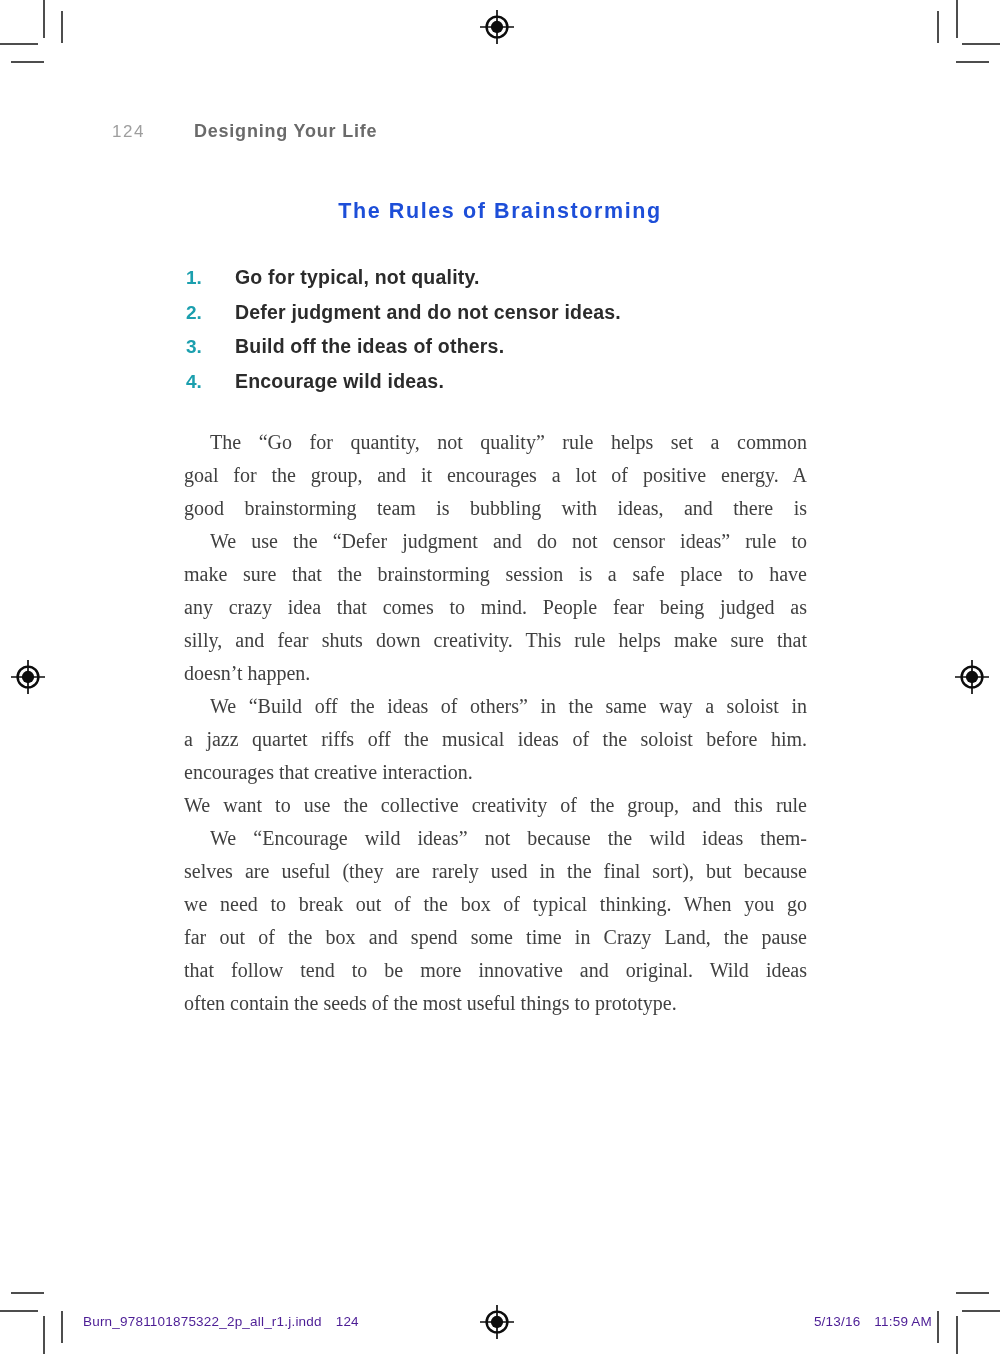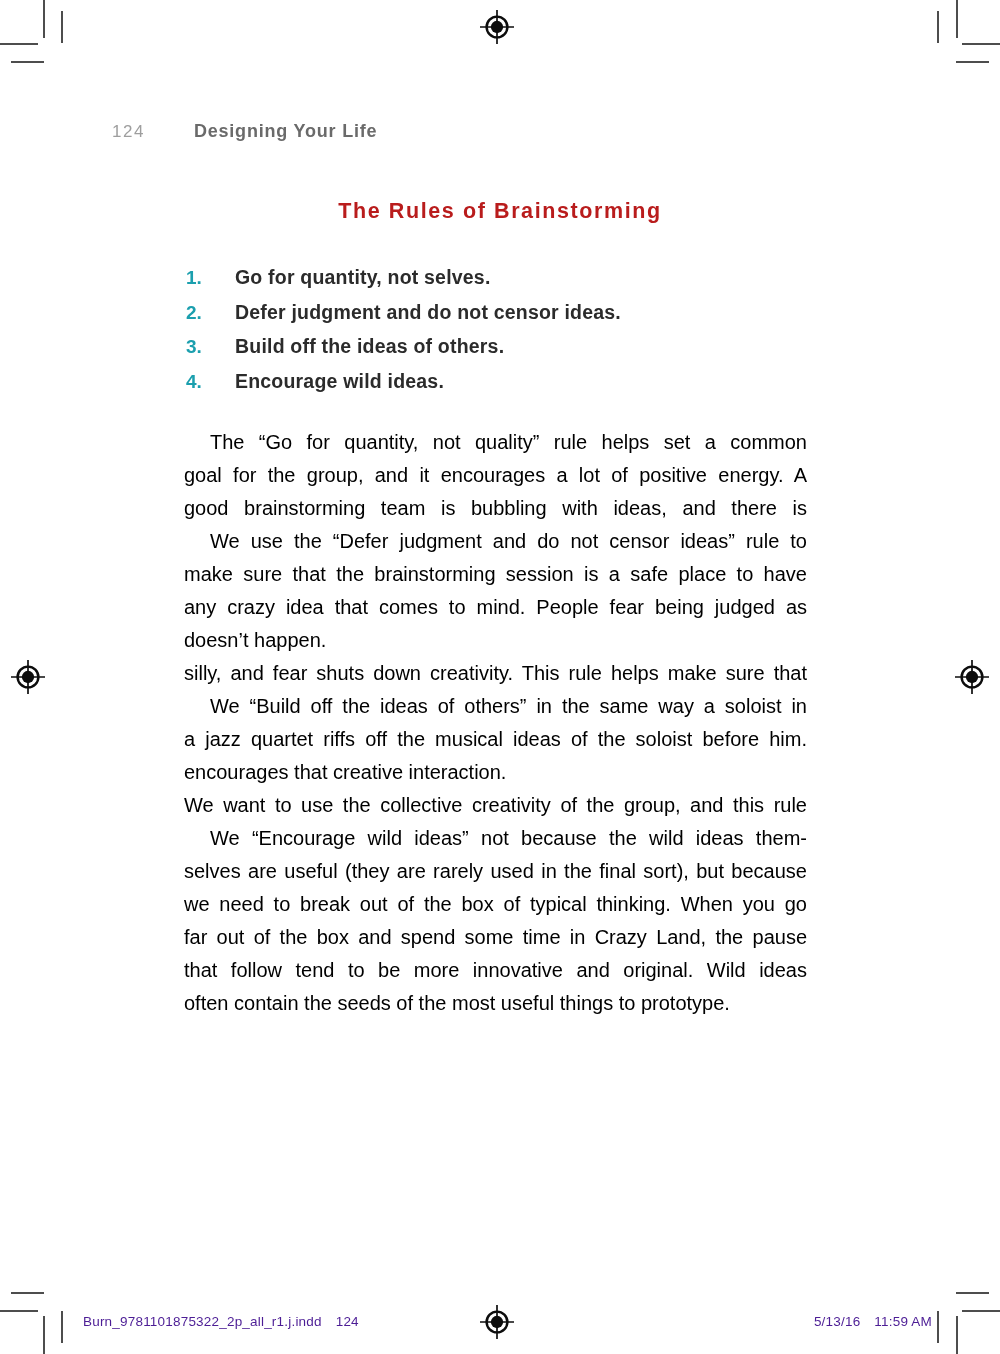--- a/index.html
+++ b/index.html
@@ -53,21 +53,21 @@
   .runhead {
     color: #6a6a6a; font-size: 18px; font-weight: 700;
     letter-spacing: 0.8px; margin-left: 49px;
   }
 
   
   .title {
     position: absolute; left: 0; top: 199px; width: 1000px;
     text-align: center;
     font-family: "Liberation Sans", sans-serif;
-    font-size: 21.5px; font-weight: 700; color: #b91c1c;
+    font-size: 21.5px; font-weight: 700; color: #1d4ed8;
     letter-spacing: 1.6px;
   }
 
   
   .rules {
     position: absolute; left: 186px; top: 261px;
     list-style: none;
   }
   .rule {
     font-family: "Liberation Sans", sans-serif;
@@ -78,22 +78,22 @@
     color: #1b9fae; font-size: 19px; font-weight: 700;
   }
   .rule .rule-text {
     color: #2b2b2b; font-size: 19.5px; font-weight: 700;
     letter-spacing: 0.2px;
   }
 
   
   .bodytext {
     position: absolute; left: 184px; top: 426px; width: 623px;
-    font-family: Liberation Sans, sans-serif;
-    font-size: 20px; color: #000000;
+    font-family: Liberation Serif, serif;
+    font-size: 20px; color: #404040;
   }
   .bodytext p { margin: 0; }
   .line {
     display: block; line-height: 33px;
     text-align: justify; text-align-last: justify;
   }
   .line.last { text-align: left; text-align-last: left; }
   .line.first { text-indent: 26px; }
 
   
@@ -155,21 +155,21 @@
   </svg>
 
   <div class="running-header">
     <span class="pagenum">124</span><span class="runhead">Designing Your Life</span>
   </div>
 
   <div class="title">The Rules of Brainstorming</div>
 
   <ol class="rules">
     <li class="rule">
-      <span class="num">1.</span><span class="rule-text">Go for quantity, not selves.</span>
+      <span class="num">1.</span><span class="rule-text">Go for typical, not quality.</span>
     </li>
     <li class="rule">
       <span class="num">2.</span><span class="rule-text">Defer judgment and do not censor ideas.</span>
     </li>
     <li class="rule">
       <span class="num">3.</span><span class="rule-text">Build off the ideas of others.</span>
     </li>
     <li class="rule">
       <span class="num">4.</span><span class="rule-text">Encourage wild ideas.</span>
     </li>
@@ -178,22 +178,22 @@
   <div class="bodytext">
     <p>
       <span class="line first">The “Go for quantity, not quality” rule helps set a common</span>
       <span class="line">goal for the group, and it encourages a lot of positive energy. A</span>
       <span class="line">good brainstorming team is bubbling with ideas, and there is</span>
     </p>
     <p>
       <span class="line first">We use the “Defer judgment and do not censor ideas” rule to</span>
       <span class="line">make sure that the brainstorming session is a safe place to have</span>
       <span class="line">any crazy idea that comes to mind. People fear being judged as</span>
+      <span class="line">silly, and fear shuts down creativity. This rule helps make sure that</span>
       <span class="line last">doesn’t happen.</span>
-      <span class="line">silly, and fear shuts down creativity. This rule helps make sure that</span>
     </p>
     <p>
       <span class="line first">We “Build off the ideas of others” in the same way a soloist in</span>
       <span class="line">a jazz quartet riffs off the musical ideas of the soloist before him.</span>
       <span class="line last">encourages that creative interaction.</span>
       <span class="line">We want to use the collective creativity of the group, and this rule</span>
     </p>
     <p>
       <span class="line first">We “Encourage wild ideas” not because the wild ideas them-</span>
       <span class="line">selves are useful (they are rarely used in the final sort), but because</span>

